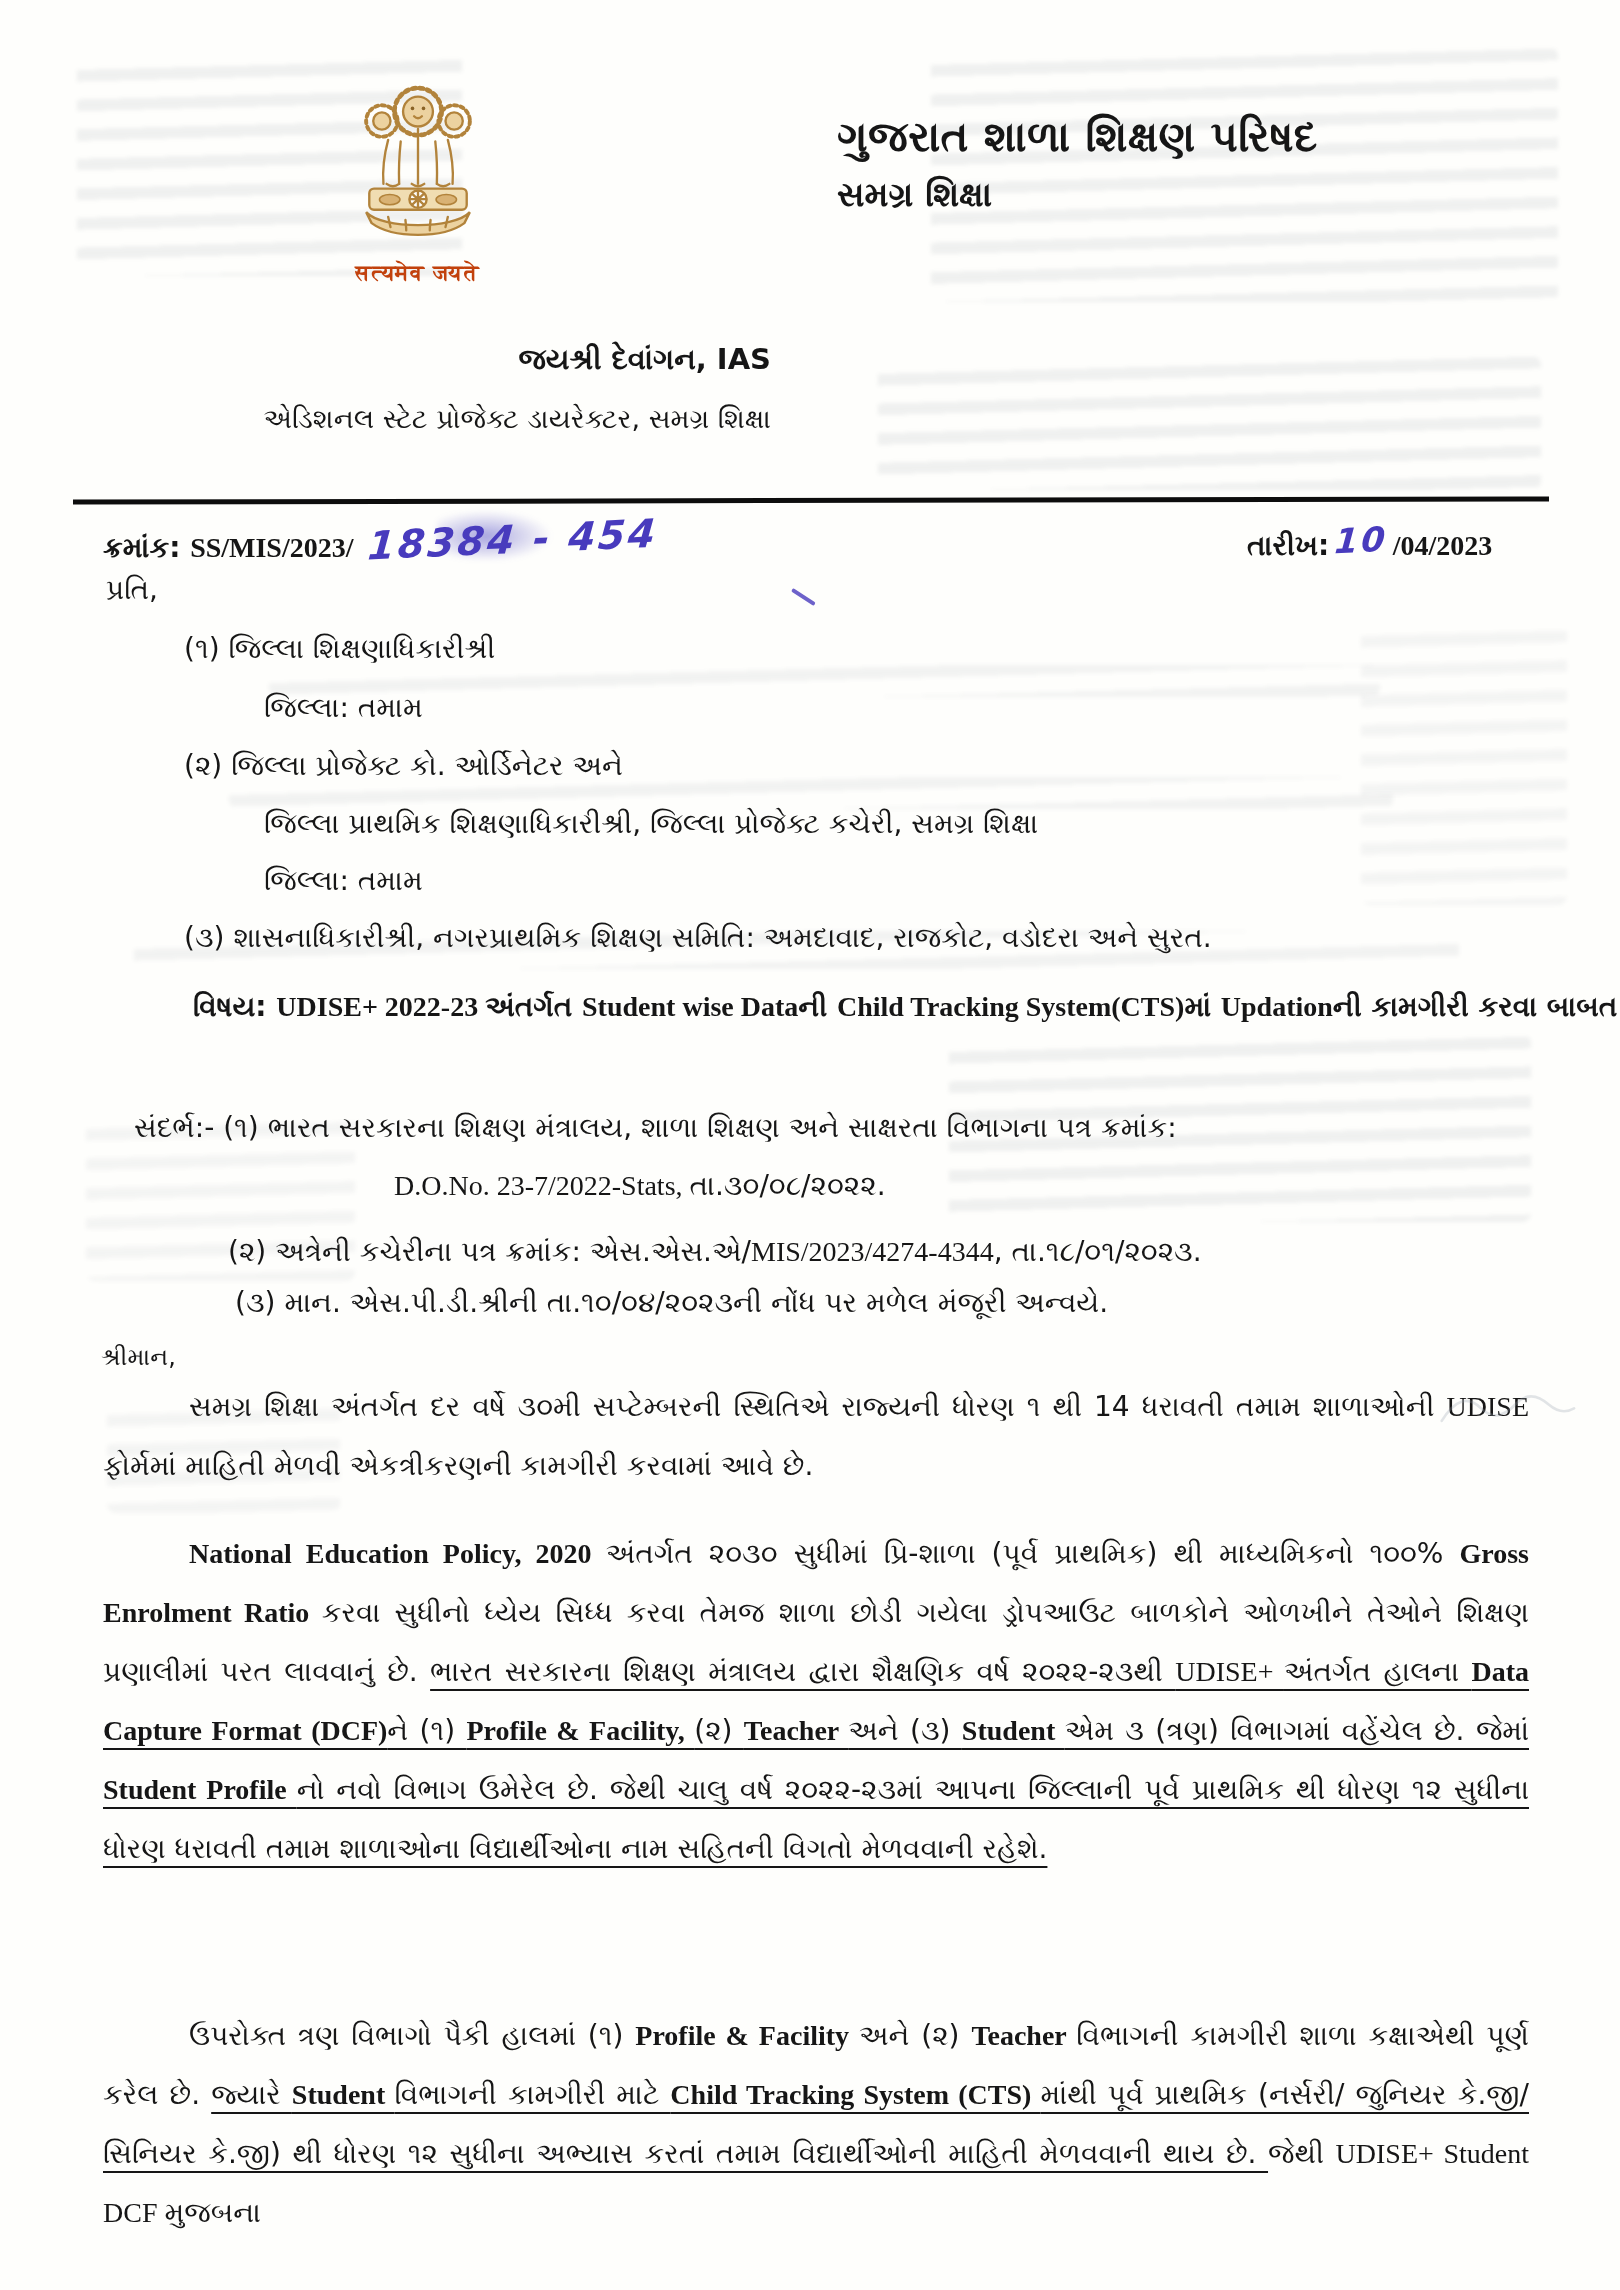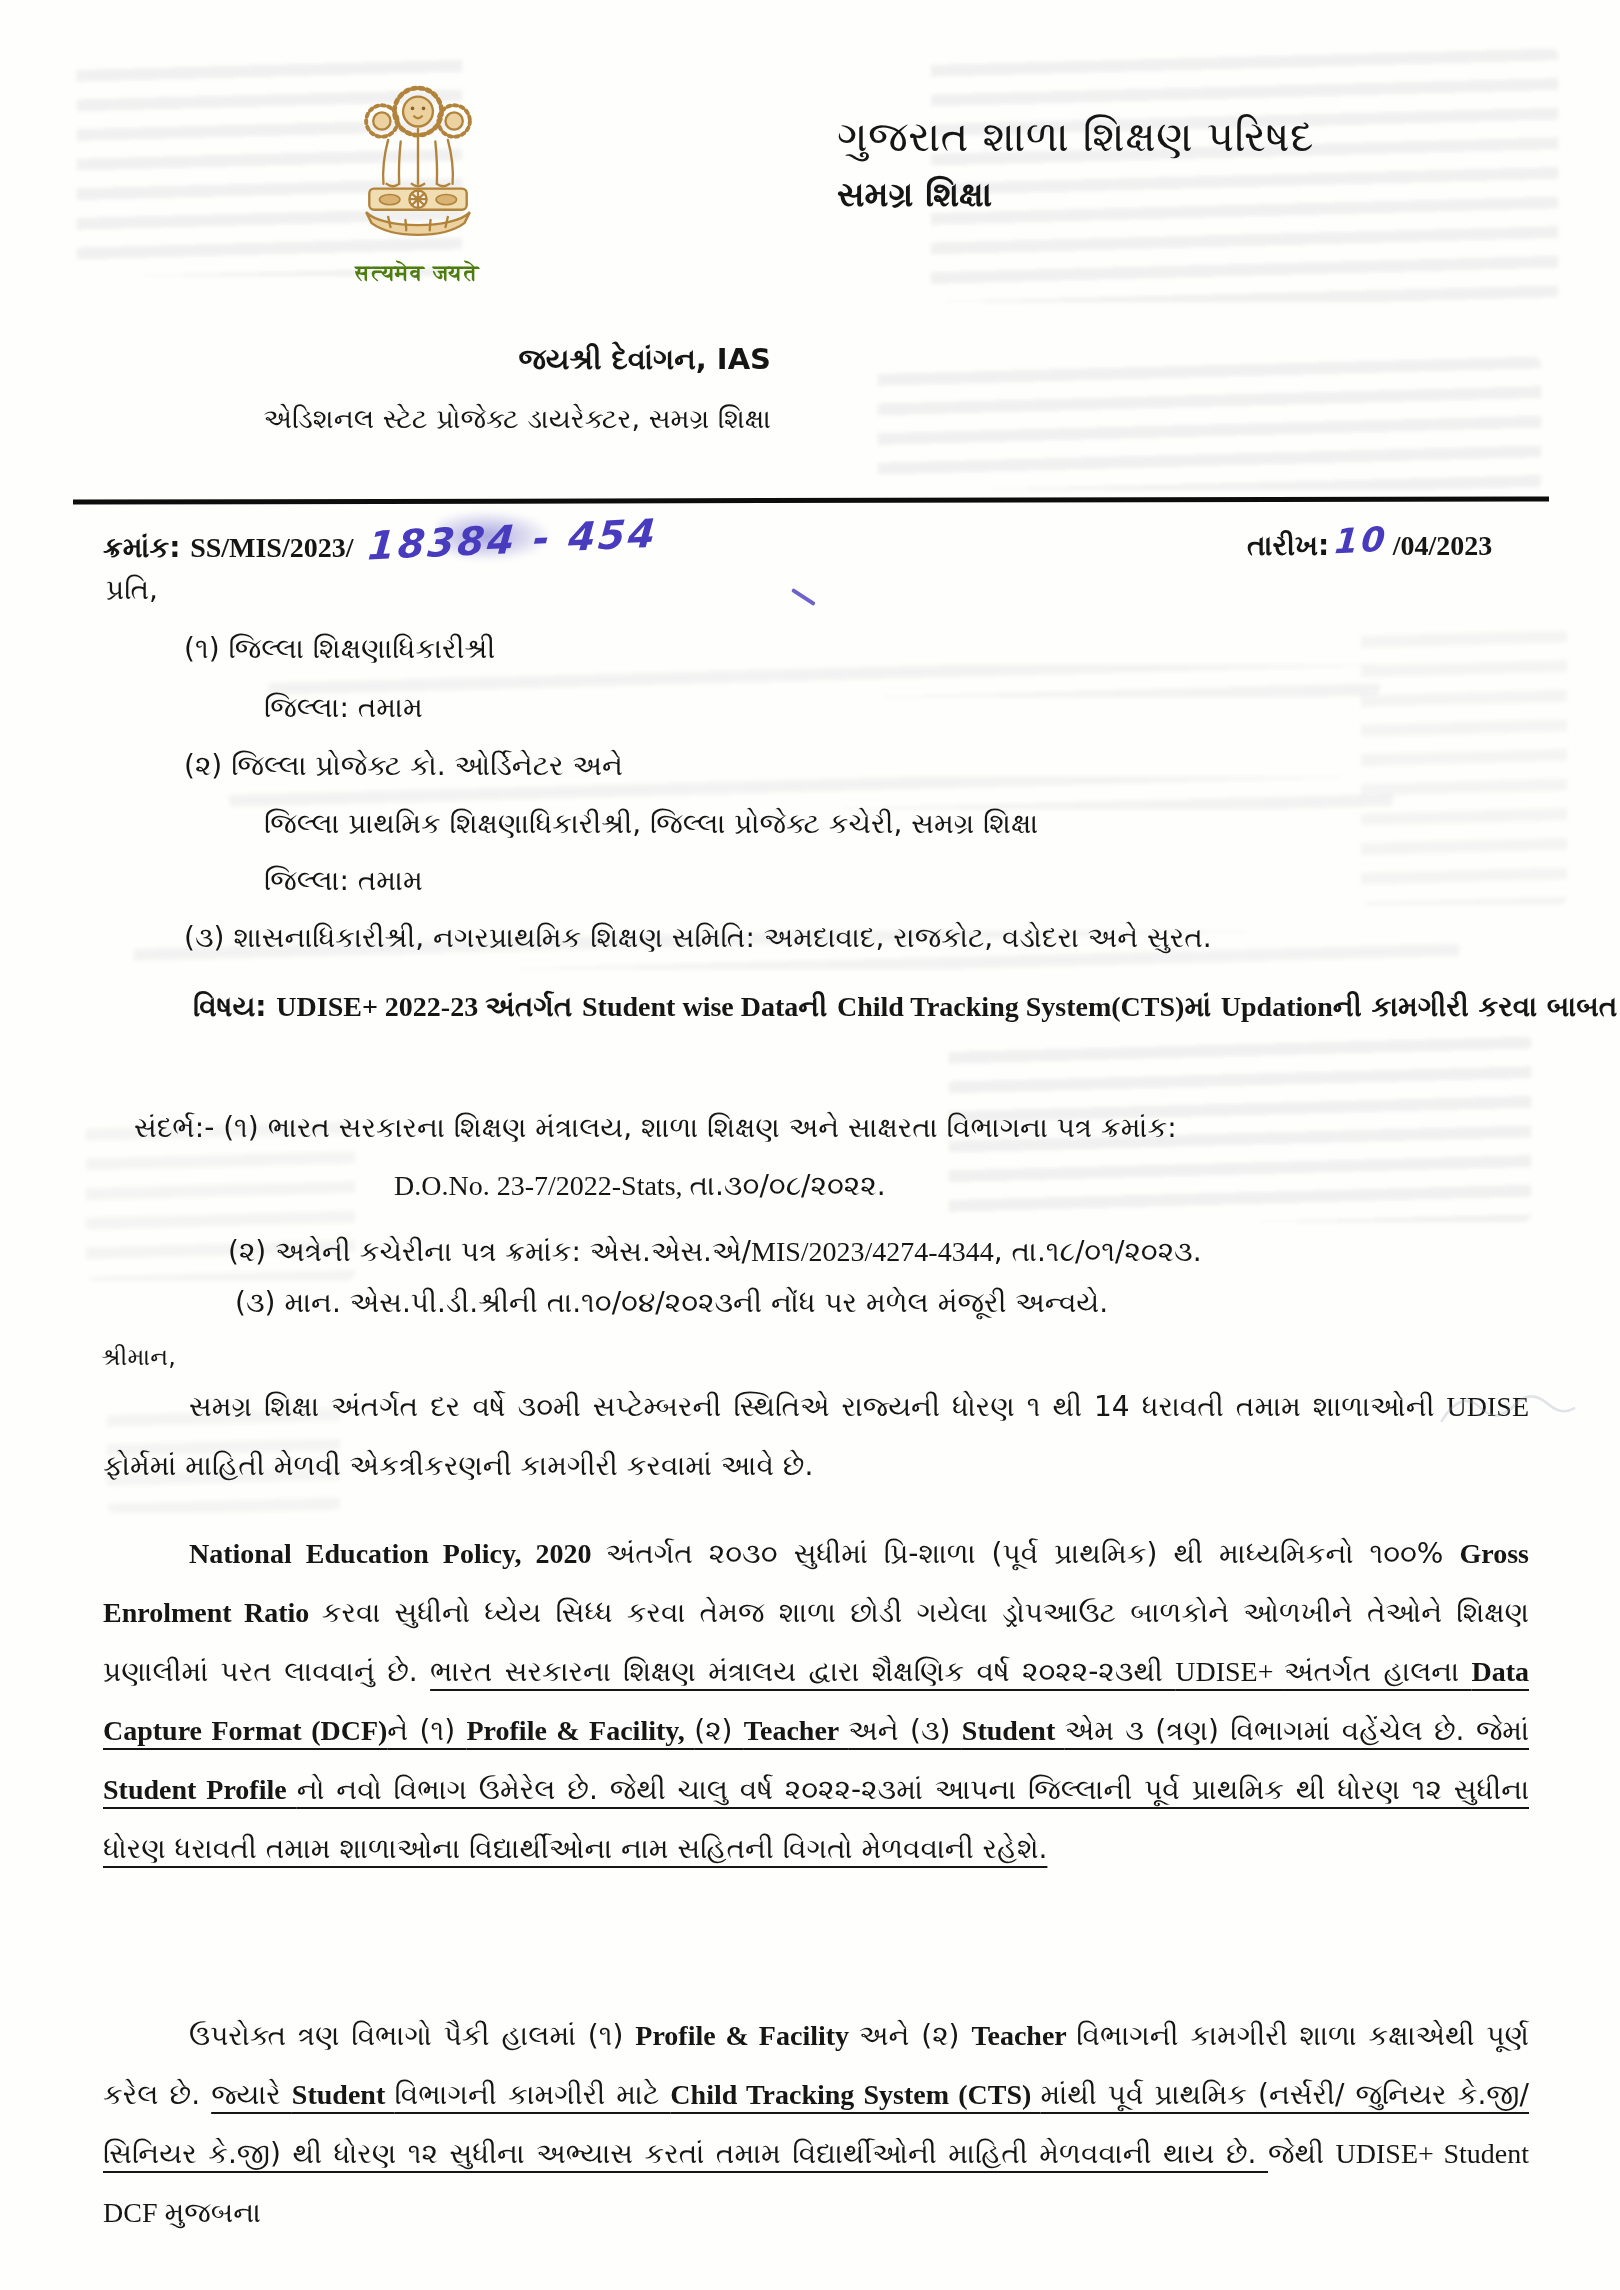--- a/index.html
+++ b/index.html
@@ -23,24 +23,24 @@
   .g3{left:878px;top:356px;width:663px;height:134px;}
   .g4{left:269px;top:665px;width:1111px;height:32px;opacity:.07;}
   .g5{left:229px;top:777px;width:1164px;height:32px;opacity:.07;}
   .g6{left:134px;top:931px;width:1325px;height:38px;opacity:.07;}
   .g7{left:949px;top:1034px;width:582px;height:188px;}
   .g8{left:86px;top:1111px;width:269px;height:170px;opacity:.06;}
   .g9{left:107px;top:1397px;width:233px;height:116px;opacity:.06;}
   .g10{left:1361px;top:618px;width:206px;height:287px;opacity:.06;}
   
   .emblem-wrap{position:absolute;left:301px;top:77px;width:233px;text-align:center;}
-  .motto{margin-top:3.6px;font-size:21.5px;font-weight:bold;color:#4d7c0f;letter-spacing:0.9px;}
+  .motto{margin-top:3.6px;font-size:21.5px;font-weight:bold;color:#c2410c;letter-spacing:0.9px;}
   
   .hdr{position:absolute;left:837px;top:107px;width:716px;}
-  .org-title{font-size:42px;font-weight:normal;letter-spacing:0.4px;line-height:59px;}
+  .org-title{font-size:42px;font-weight:bold;letter-spacing:0.4px;line-height:59px;}
   .org-sub{font-size:34px;font-weight:bold;line-height:52px;margin-top:1.8px;}
   .contact{font-size:25px;line-height:46px;margin-top:3.6px;}
   .contact .row{white-space:nowrap;}
   .email-link{color:#1d1dbb;text-decoration:underline;text-underline-offset:4.5px;cursor:pointer;font-family:"Liberation Serif","DejaVu Serif",serif;font-size:27px;}
   
   .officer{position:absolute;left:72px;top:340px;width:699px;text-align:right;}
   .officer-name{font-size:29px;font-weight:bold;line-height:39px;}
   .officer-title{font-size:27px;line-height:39px;margin-top:19.7px;}
   
   .rule{position:absolute;left:73px;top:498px;width:1476px;height:4.5px;background:#0d0d0d;transform:rotate(-.12deg);}

